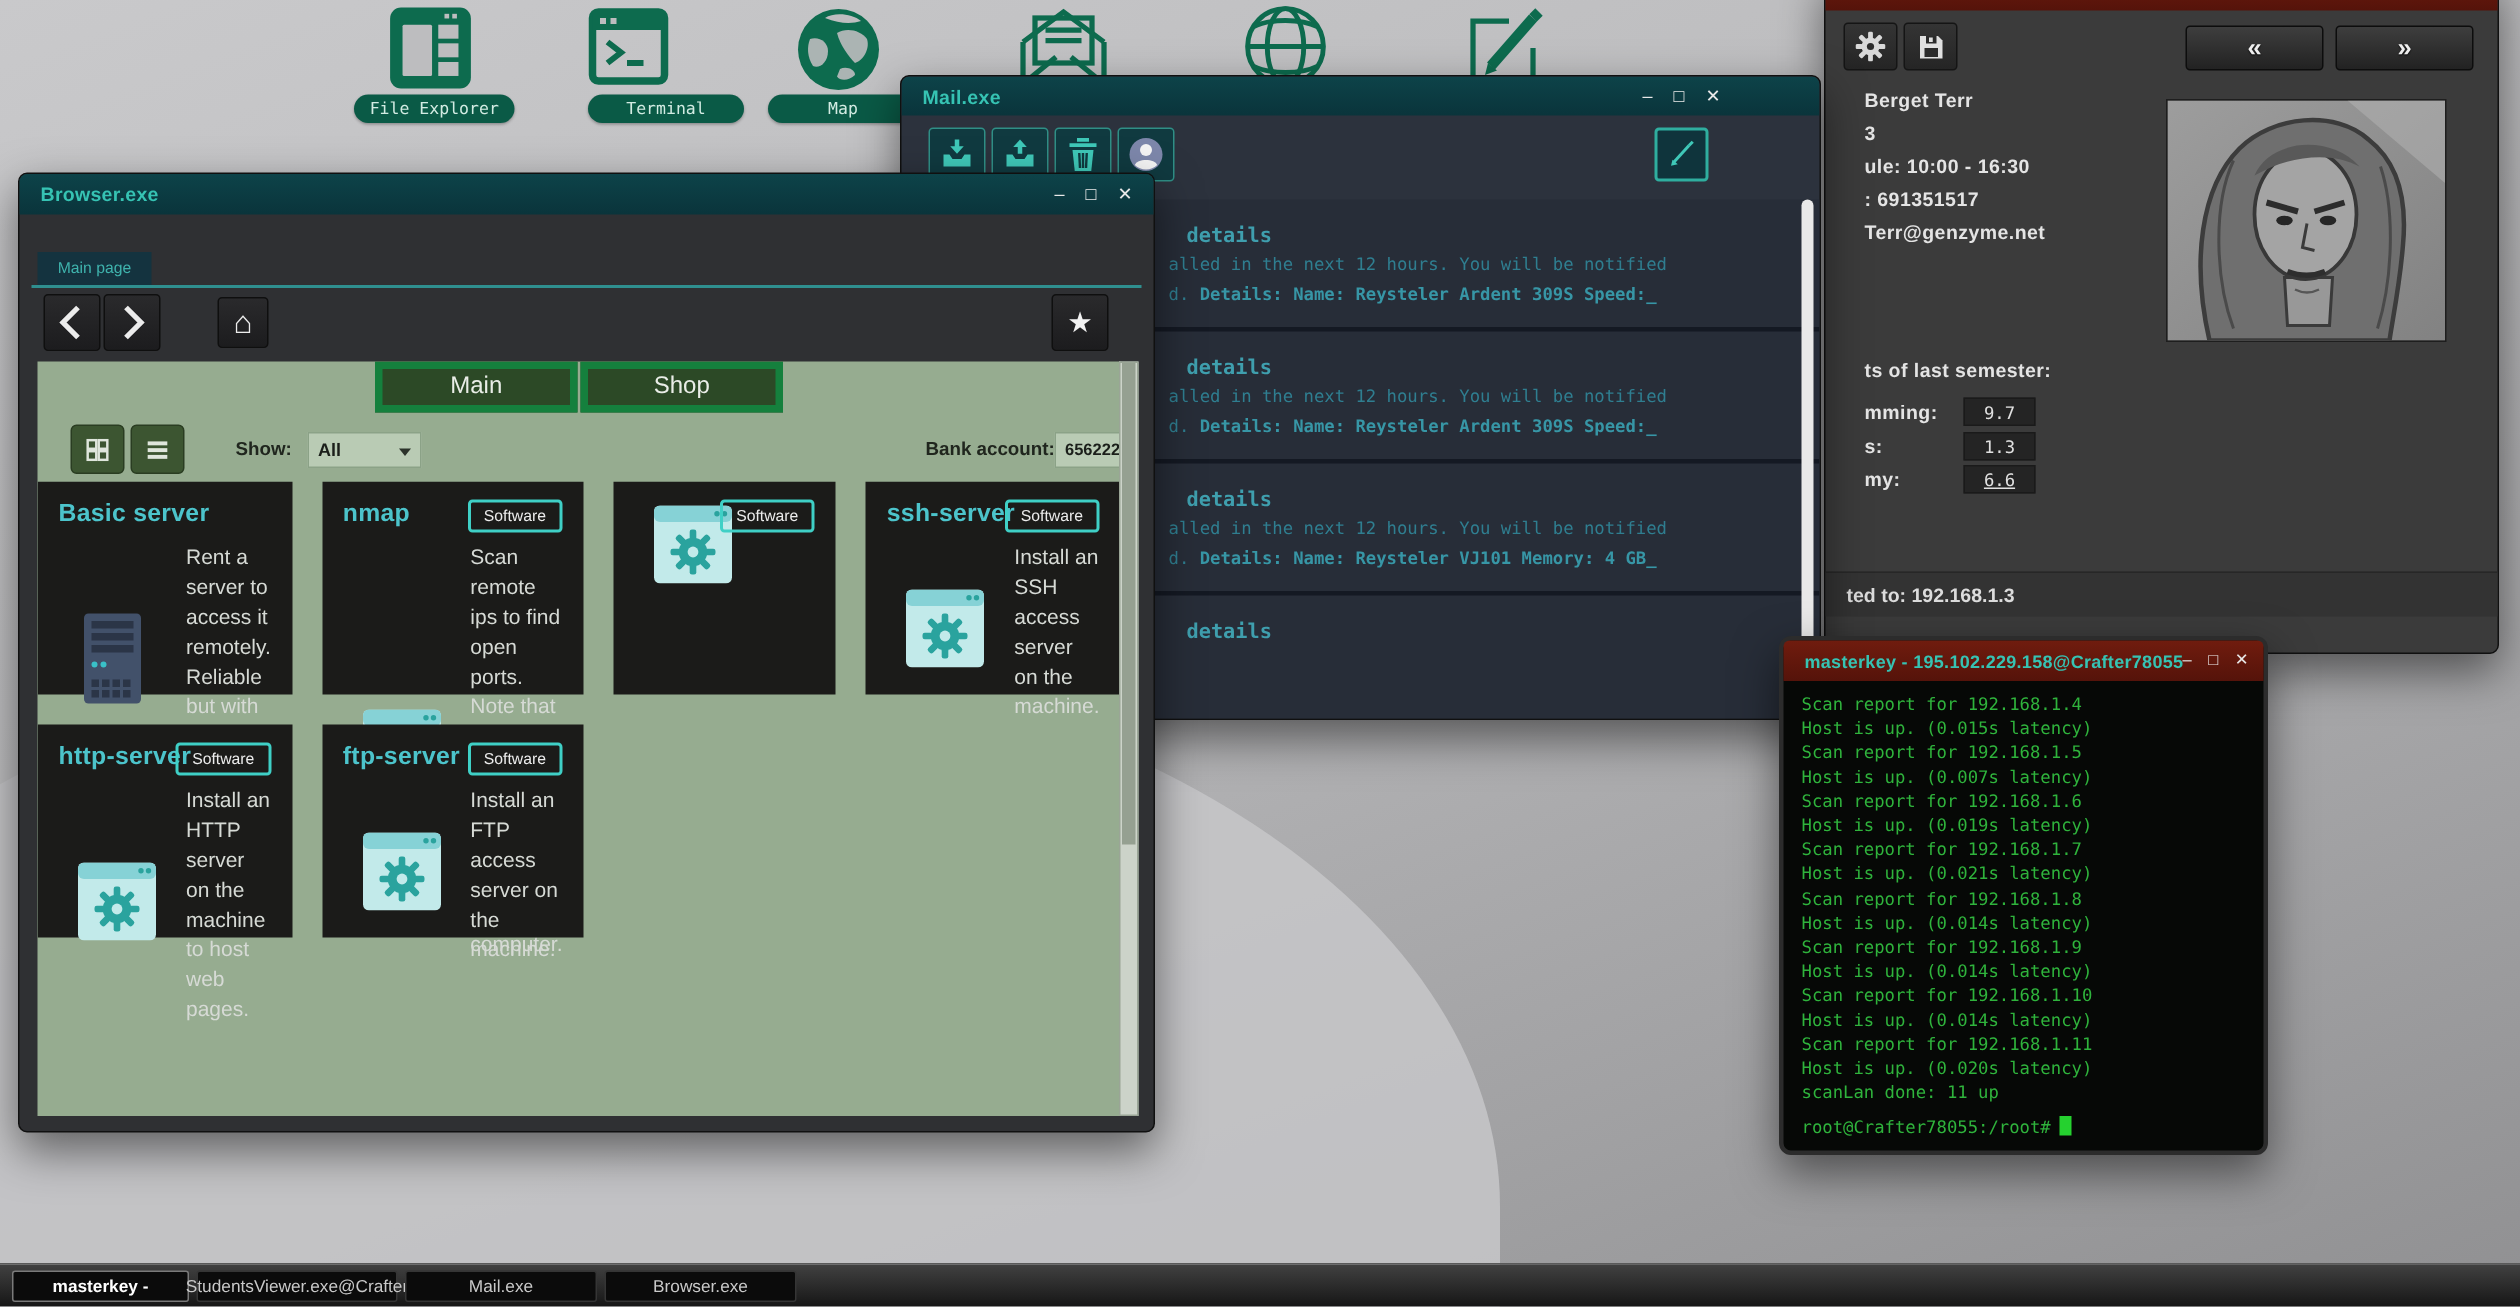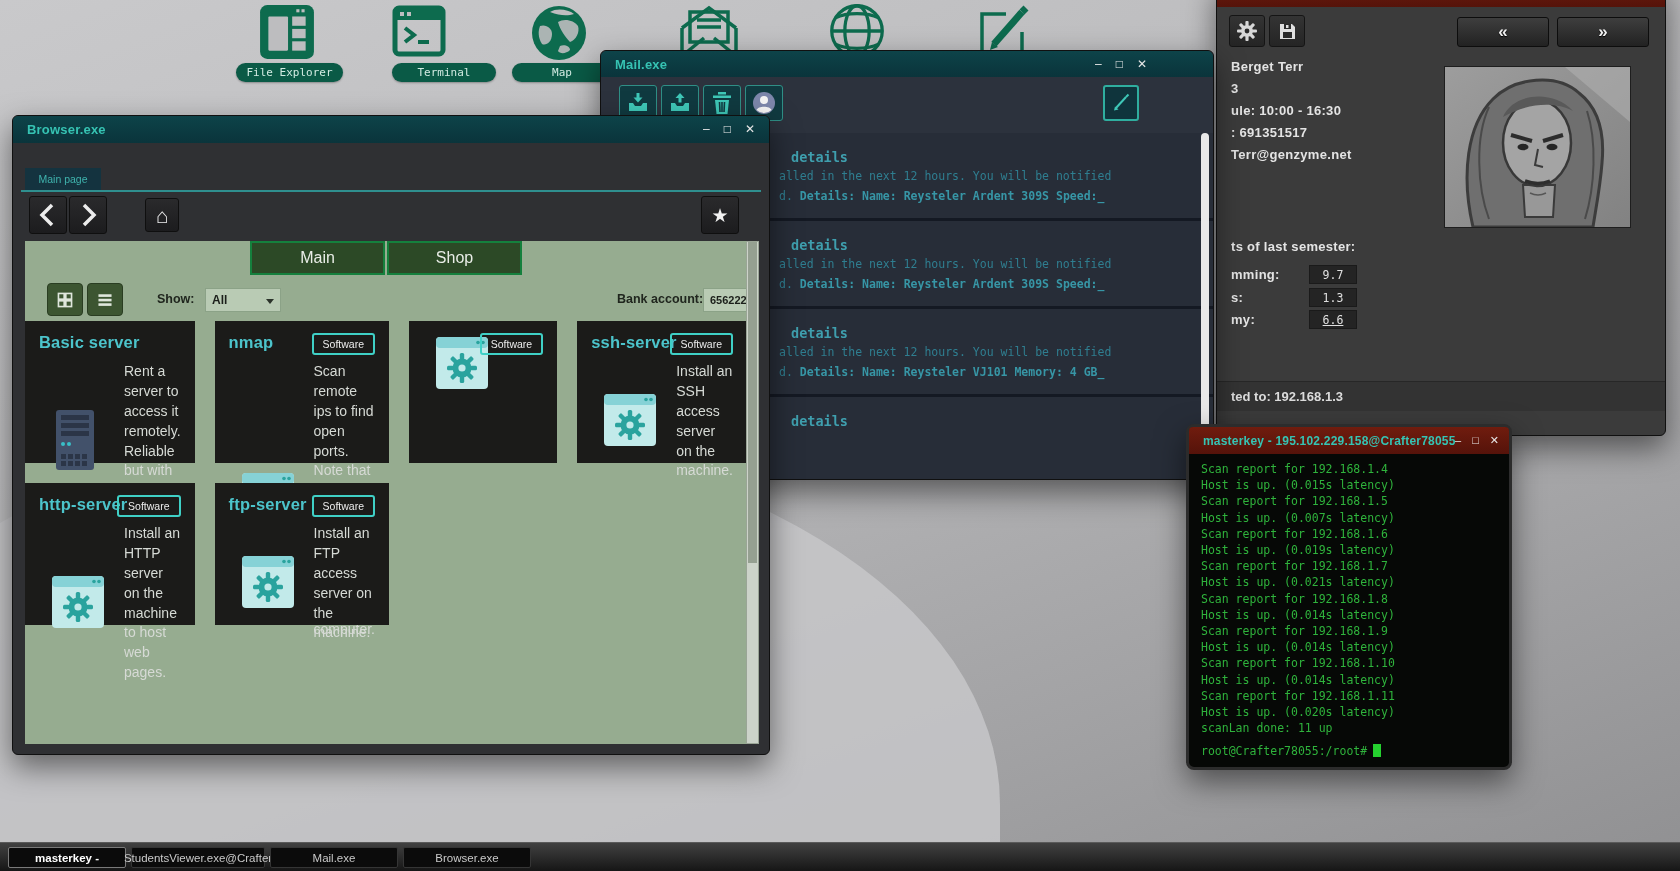--- a/index.html
+++ b/index.html
@@ -24,21 +24,21 @@
   .ttext{font-size:13px;font-weight:bold;color:#36c3b3;letter-spacing:.2px;}
   .wctrls{position:absolute;top:0;height:26px;display:flex;align-items:center;gap:14px;}
   .wc{color:#e8e8e8;font-size:12px;line-height:1;cursor:default;}
   
   .sv{left:1216px;top:-20px;width:450px;height:456px;background:#3b3b3b;}
   .sv .toolbtn{position:absolute;width:36px;height:32px;background:linear-gradient(#343434,#252525);
     border:1px solid #151515;border-radius:3px;display:flex;align-items:center;justify-content:center;}
   .navbtn{position:absolute;width:92px;height:30px;background:linear-gradient(#3e3e3e,#222);
     border:1px solid #0d0d0d;border-radius:3px;color:#efefef;font-size:17px;font-weight:bold;
     display:flex;align-items:center;justify-content:center;text-shadow:0 1px 1px #000;}
-  .sfield{position:absolute;left:14px;color:#e4e4e4;font-size:13px;font-weight:bold;letter-spacing:.3px;white-space:nowrap;}
+  .sfield{position:absolute;left:26px;color:#e4e4e4;font-size:13px;font-weight:bold;letter-spacing:.3px;white-space:nowrap;}
   .portrait{position:absolute;left:227px;top:85px;width:187px;height:162px;border:1px solid #1e1e1e;}
   .gradebox{position:absolute;width:48px;height:19px;background:#242424;border:1px solid #1a1a1a;
     color:#e0e0e0;font-family:"DejaVu Sans Mono",monospace;font-size:11.5px;
     display:flex;align-items:center;justify-content:center;}
   .svstatus{position:absolute;left:0;right:0;top:400px;height:30px;background:#333;
     border-top:1px solid #272727;display:flex;align-items:center;padding-left:14px;
     color:#dcdcdc;font-size:13px;font-weight:bold;}
   
   .mail{left:600px;top:50px;width:614px;height:430px;background:#2c323d;overflow:hidden;}
   .mtoolbtn{position:absolute;width:38px;height:36px;background:#103a40;border:1px solid #2f8f86;
@@ -62,21 +62,21 @@
     border:1px solid #0f0f0f;border-radius:3px;display:flex;align-items:center;justify-content:center;}
   .urlbar{position:absolute;left:176px;top:82px;width:468px;height:30px;background:#f2f2f2;
     border:1px solid #777;border-radius:2px;display:flex;align-items:center;}
   .urlbar input{flex:1;border:0;background:transparent;outline:none;
     font-family:"DejaVu Sans Mono",monospace;font-size:13px;color:#222;padding:0 10px;}
   .refresh{color:#333;font-size:16px;font-weight:bold;padding-right:8px;}
   .bcontent{position:absolute;left:12px;top:125px;width:722px;height:503px;background:#96ac90;overflow:hidden;}
   .bscroll{position:absolute;right:10px;top:125px;width:13px;height:503px;background:#ccd3c9;border:1px solid #9aa596;}
   .bthumb{position:absolute;left:1px;top:0;width:9px;height:64%;background:#95a091;}
   .sitenav{display:flex;justify-content:center;gap:2px;}
-  .snbtn{width:135px;height:34px;background:#2c4926;border:2px solid #15803d;
+  .snbtn{width:135px;height:34px;background:#2c4926;border:5px solid #15803d;
     color:#e9ede7;font-size:16px;display:flex;align-items:center;justify-content:center;}
   .toolrow{position:absolute;left:0;right:0;top:42px;height:34px;}
   .viewbtn{position:absolute;width:36px;height:33px;background:#3c5531;border:1px solid #2a3d22;
     border-radius:4px;display:flex;align-items:center;justify-content:center;}
   .lbl{position:absolute;color:#20261e;font-size:12.5px;font-weight:bold;}
   .dropdown{position:absolute;height:24px;background:#b9cbb4;border:1px solid #8ba287;
     display:flex;align-items:center;padding:0 6px;font-size:12px;color:#1b1f1a;font-weight:bold;}
   .chev{margin-left:auto;width:0;height:0;border-left:4px solid transparent;
     border-right:4px solid transparent;border-top:5px solid #2b332a;margin-top:2px;}
   .cards{position:absolute;left:0;right:0;top:80px;bottom:0;display:grid;

